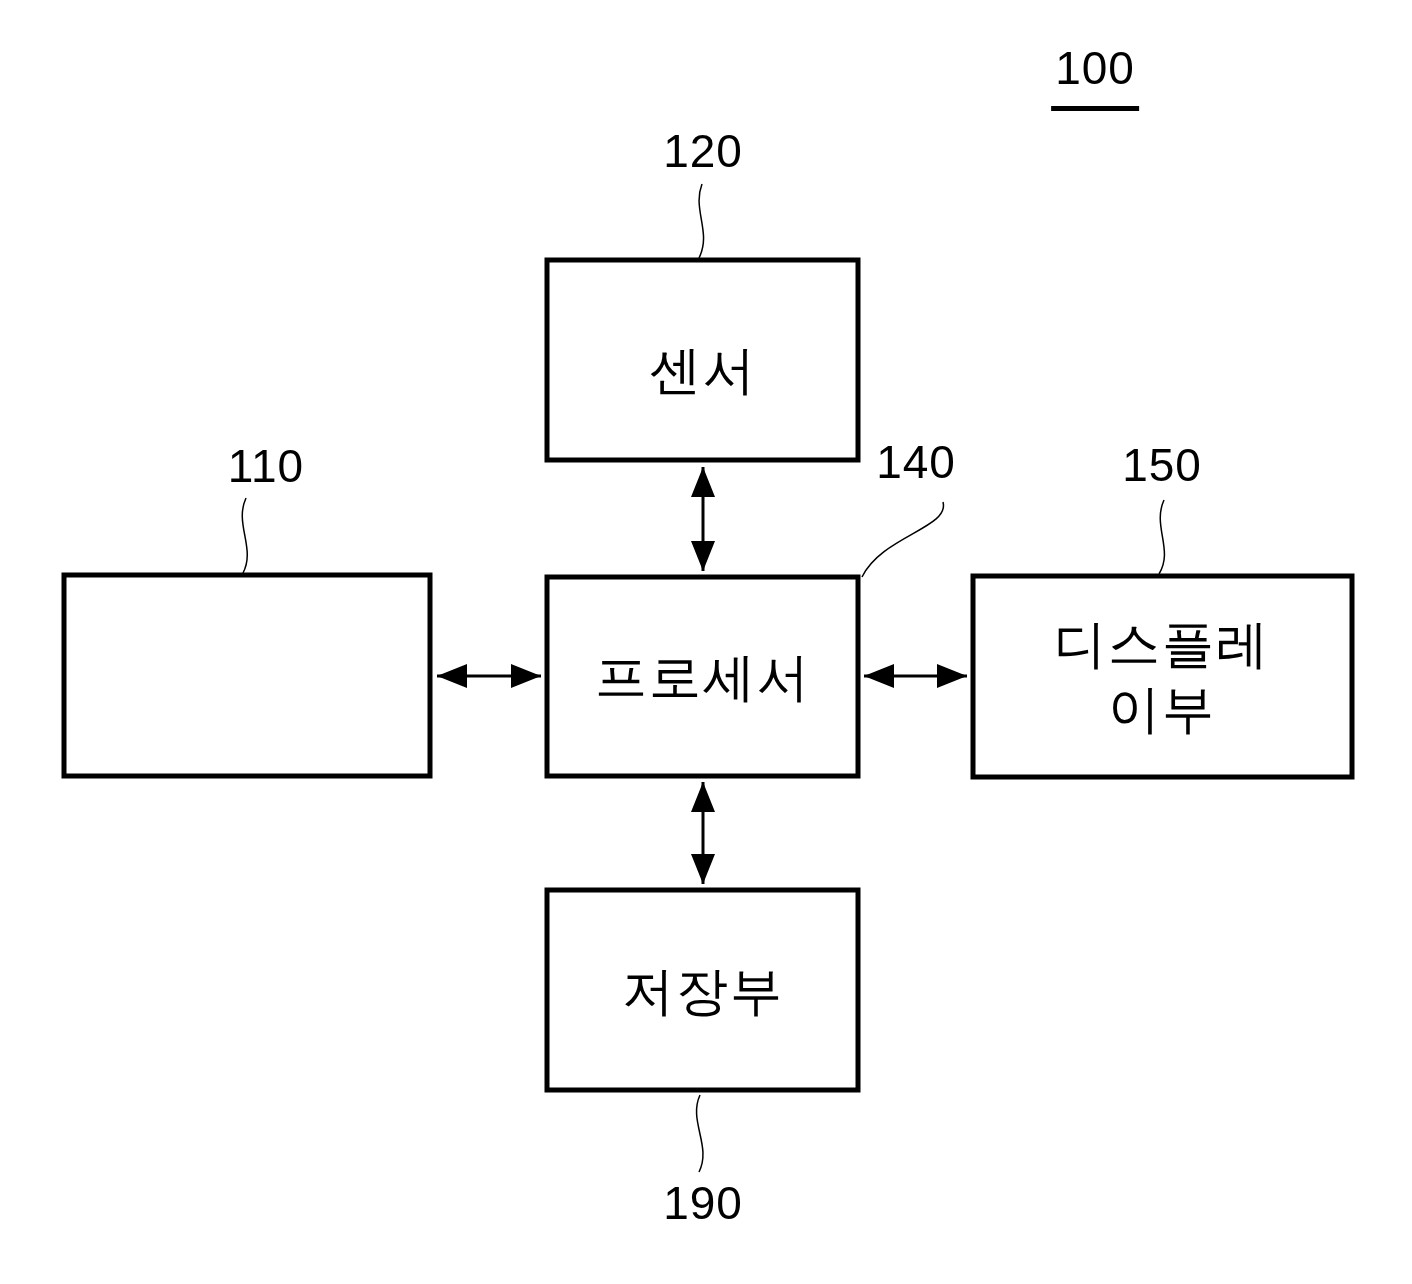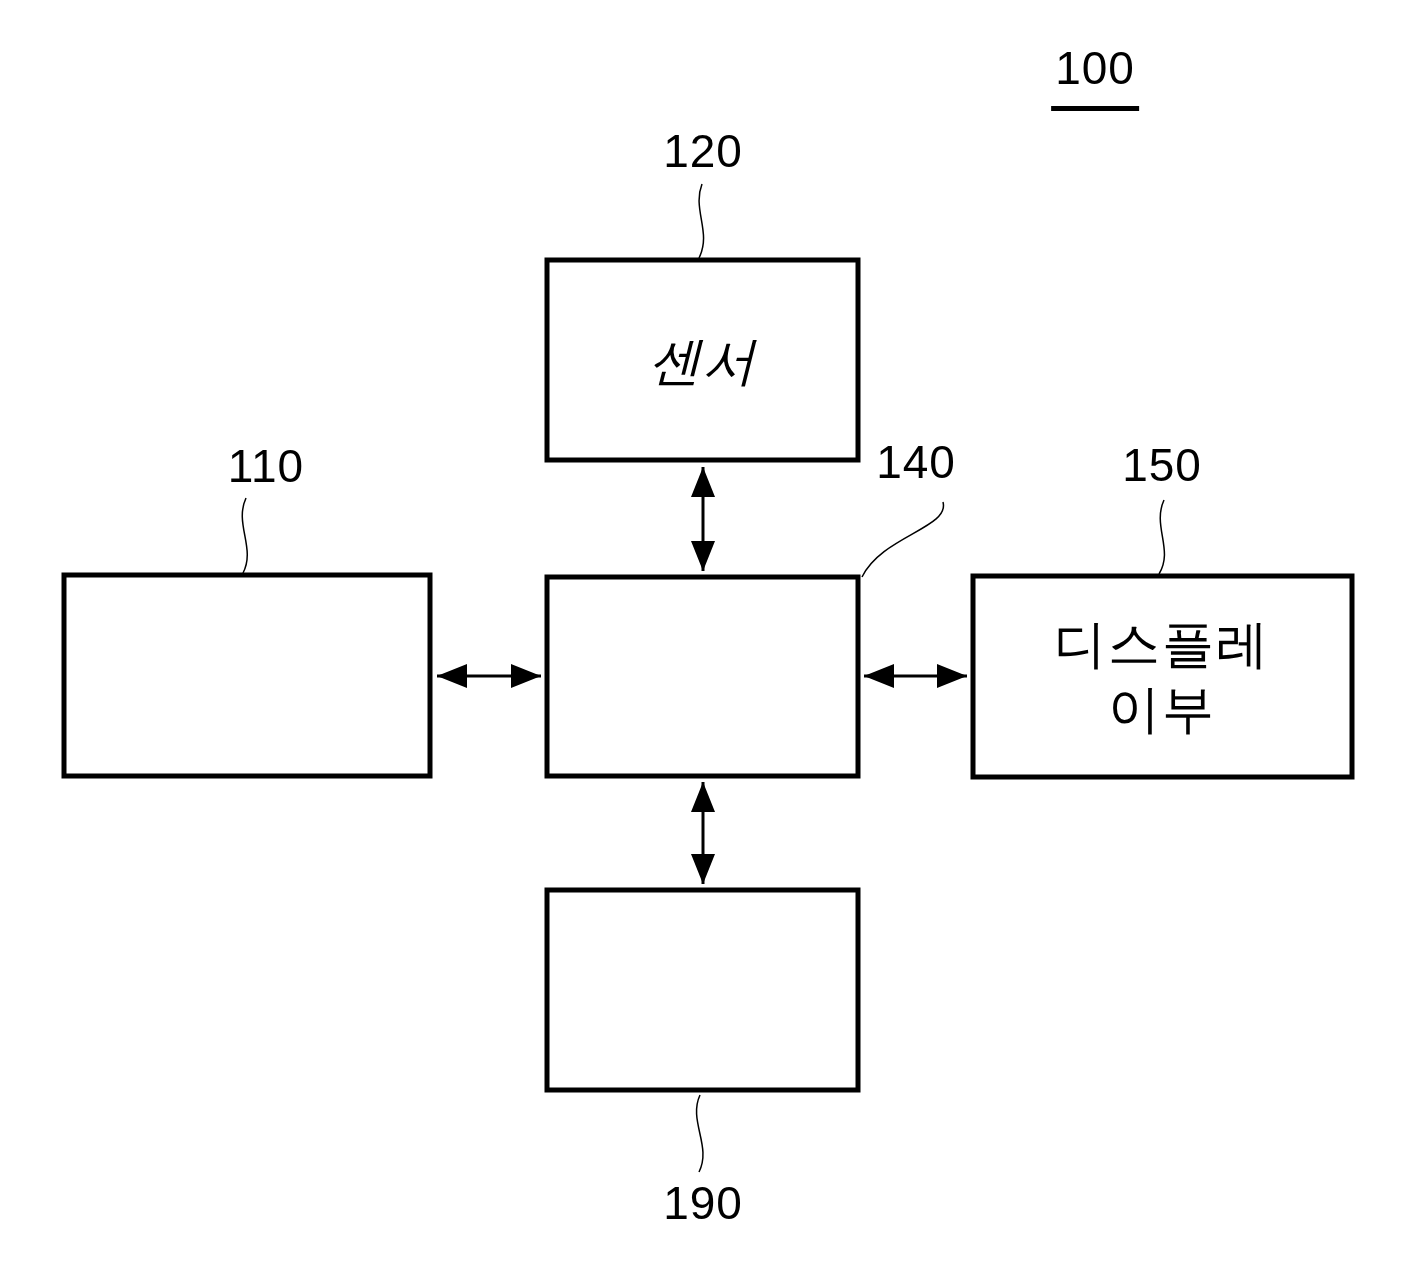--- a/index.html
+++ b/index.html
@@ -74,16 +74,18 @@
   </svg>
 
   <div class="txt ref-label figure-ref" style="left:1095px; top:40px;">100</div>
 
   <div class="txt ref-label" style="left:703px; top:152px;">120</div>
   <div class="txt ref-label" style="left:254px; top:467px;margin-left:12px;">110</div>
   <div class="txt ref-label" style="left:916px; top:463px;">140</div>
   <div class="txt ref-label" style="left:1162px; top:466px;">150</div>
   <div class="txt ref-label" style="left:703px; top:1204px;">190</div>
 
-  <div class="txt box-label" style="left:703px; top:361px;font-style:italic;">센서</div>
+  <div class="txt box-label" style="left:703px; top:370px;">센서</div>
+  <div class="txt box-label" style="left:703px; top:677px;">프로세서</div>
   <div class="txt box-label" style="left:1162px; top:677px;">디스플레이부</div>
+  <div class="txt box-label" style="left:703px; top:991px;">저장부</div>
 
 </div>
 
 </body></html>

